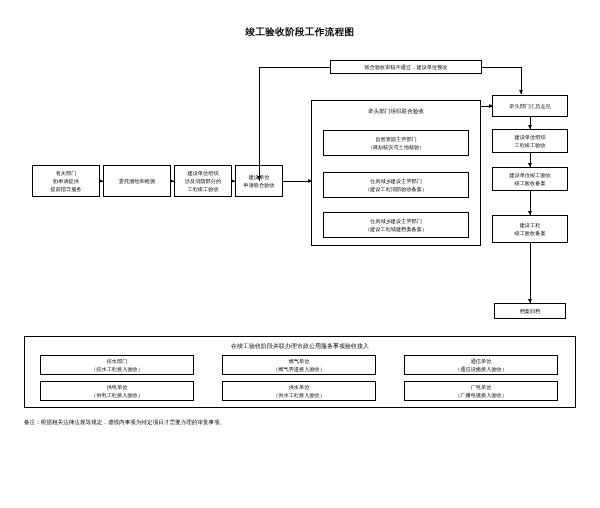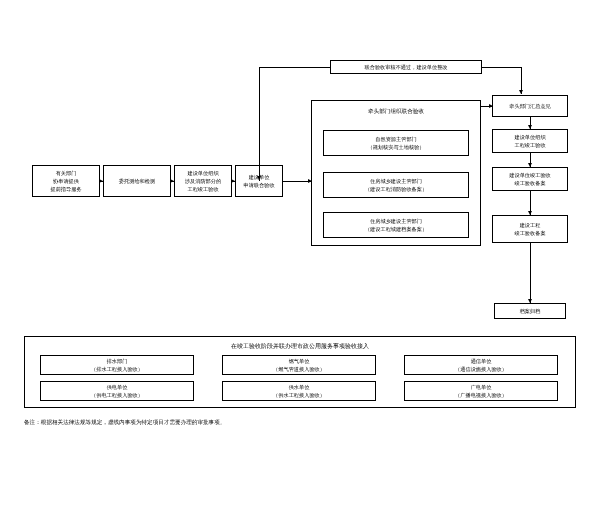--- a/index.html
+++ b/index.html
@@ -88,20 +88,21 @@
     font-size: 6px;
     top: 6px;
     left: 0;
   }
 </style>
 </head>
 <body>
 
 <div id="canvas">
 
+  <div class="title">竣工验收阶段工作流程图</div>
 
   <div class="box" style="left:32px; top:165px; width:68px; height:32px;">
     <span class="l1">有关部门</span>
     <span class="l2">协串请提供</span>
     <span class="l3">提前指导服务</span>
   </div>
 
   <div class="box" style="left:103px; top:165px; width:68px; height:32px;">
     <span class="l1">委托测绘和检测</span>
   </div>

